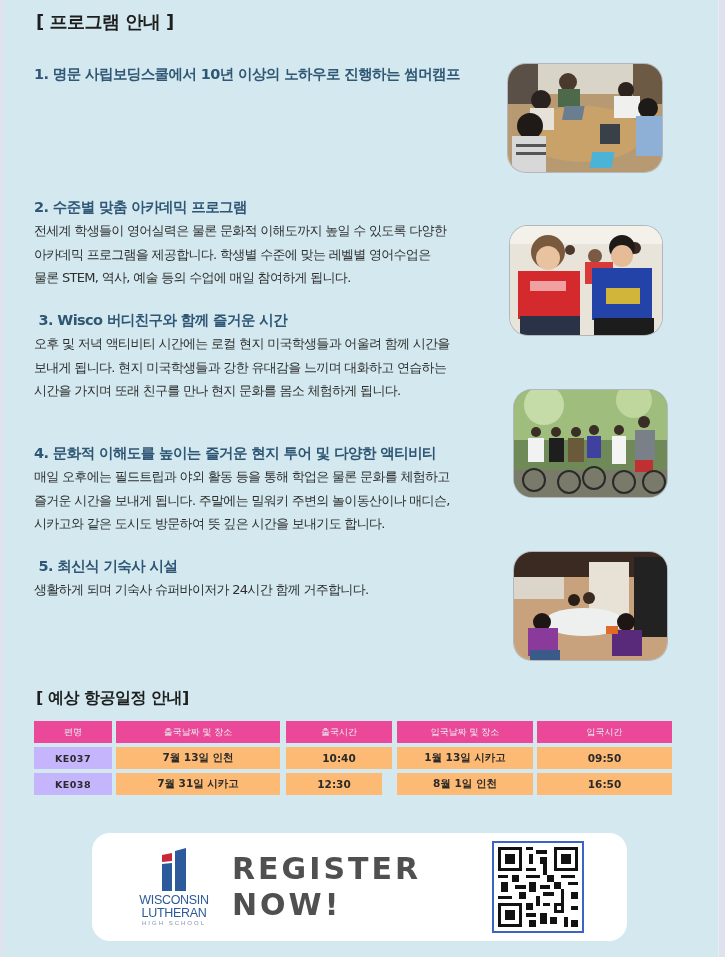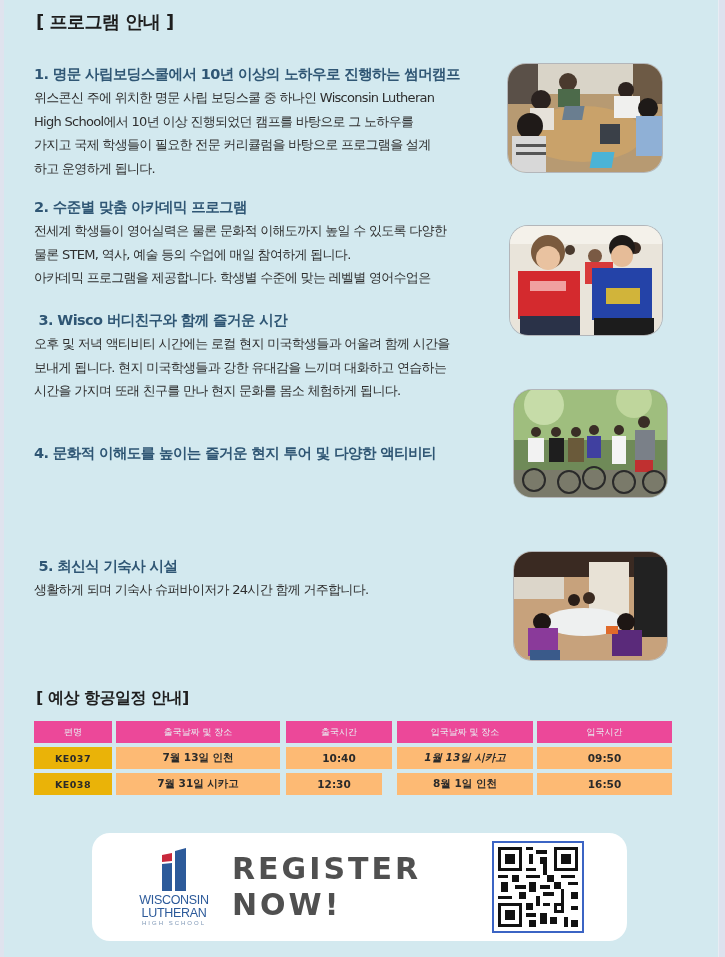--- a/index.html
+++ b/index.html
@@ -38,21 +38,21 @@
     .ftable { position:absolute; left:34px; top:721px; }
     .frow { position:absolute; left:0; height:22px; }
     .fcell {
       position:absolute; top:0; height:100%;
       display:flex; align-items:center; justify-content:center;
       font-size:10.5px; font-weight:bold; color:#2a2a2a;
       font-family:"DejaVu Sans","Liberation Sans",sans-serif;
     }
     .fhead .fcell { background:#ec4899; color:#e8eef2; font-weight:normal; font-size:9px; }
     .fbody .fcell { background:#fdba74; }
-    .fbody .fcell.code { background:#eab308; font-size:9.5px; letter-spacing:0.5px; }
+    .fbody .fcell.code { background:#c4b5fd; font-size:9.5px; letter-spacing:0.5px; }
 
     .banner {
       position:absolute; left:92px; top:833px; width:535px; height:108px;
       background:#ffffff; border-radius:18px;
     }
     .logo { position:absolute; left:42px; top:14px; width:80px; height:82px; }
     .logo-mark { position:absolute; left:26px; top:0; width:30px; height:44px; }
     .logo-text1, .logo-text2 {
       position:absolute; left:0; width:80px; text-align:center;
       font-family:"Liberation Sans",sans-serif; font-size:12.5px; color:#2c5a9a;
@@ -79,48 +79,47 @@
 </head>
 <body>
 
 <div class="edge-left"></div>
 <div class="edge-right"></div>
 
 <h1 class="page-title">[ 프로그램 안내 ]</h1>
 
 <div class="section" style="top:64px;">
   <h2 class="sec-title">1. 명문 사립보딩스쿨에서 10년 이상의 노하우로  진행하는 썸머캠프</h2>
-  <p class="sec-body">
-    <span>위스콘신 주에 위치한 명문 사립 보딩스쿨 중 하나인 Wisconsin Lutheran</span>
-    <span>High School에서 10년 이상 진행되었던 캠프를 바탕으로 그 노하우를</span>
-    <span>가지고 국제 학생들이 필요한  전문 커리큘럼을 바탕으로 프로그램을 설계</span>
-    <span>하고 운영하게 됩니다.</span>
-  </p>
 </div>
 
 <div class="section" style="top:197px;">
   <h2 class="sec-title">2. 수준별 맞춤 아카데믹 프로그램</h2>
   <p class="sec-body">
     <span>전세계 학생들이 영어실력은 물론 문화적 이해도까지 높일 수 있도록 다양한</span>
+    <span>아카데믹 프로그램을 제공합니다. 학생별 수준에 맞는 레벨별 영어수업은</span>
     <span>물론 STEM, 역사, 예술 등의 수업에 매일 참여하게 됩니다.</span>
-    <span>아카데믹 프로그램을 제공합니다. 학생별 수준에 맞는 레벨별 영어수업은</span>
   </p>
 </div>
 
 <div class="section" style="top:310px;">
   <h2 class="sec-title" style="white-space:pre;"> 3. Wisco 버디친구와 함께 즐거운 시간</h2>
   <p class="sec-body">
     <span>오후 및 저녁 액티비티 시간에는 로컬 현지 미국학생들과 어울려 함께 시간을</span>
     <span>보내게 됩니다. 현지 미국학생들과 강한 유대감을 느끼며 대화하고 연습하는</span>
     <span>시간을 가지며 또래 친구를 만나 현지 문화를 몸소 체험하게 됩니다.</span>
   </p>
 </div>
 
 <div class="section" style="top:443px;">
   <h2 class="sec-title">4. 문화적 이해도를 높이는 즐거운 현지 투어 및 다양한 액티비티</h2>
+  <p class="sec-body">
+    <span>매일 오후에는 필드트립과 야외 활동 등을 통해 학업은 물론 문화를 체험하고</span>
+    <span>즐거운 시간을 보내게 됩니다. 주말에는 밀워키 주변의 놀이동산이나 매디슨,</span>
+    <span>시카고와 같은 도시도 방문하여 뜻 깊은 시간을 보내기도 합니다.</span>
+  </p>
 </div>
 
 <div class="section" style="top:556px;">
   <h2 class="sec-title" style="white-space:pre;"> 5. 최신식 기숙사 시설</h2>
   <p class="sec-body">
     <span>생활하게 되며 기숙사 슈퍼바이저가 24시간 함께 거주합니다.</span>
   </p>
 </div>
 
 <div class="photo" style="left:508px; top:64px; width:154px; height:108px;">
@@ -224,21 +223,21 @@
     <div class="fcell" style="left:0; width:78px;">편명</div>
     <div class="fcell" style="left:82px; width:164px;">출국날짜 및 장소</div>
     <div class="fcell" style="left:252px; width:106px;">출국시간</div>
     <div class="fcell" style="left:363px; width:136px;">입국날짜 및 장소</div>
     <div class="fcell" style="left:503px; width:135px;">입국시간</div>
   </div>
   <div class="frow fbody" style="top:26px;">
     <div class="fcell code" style="left:0; width:78px;">KE037</div>
     <div class="fcell" style="left:82px; width:164px;">7월 13일 인천</div>
     <div class="fcell" style="left:252px; width:106px;">10:40</div>
-    <div class="fcell" style="left:363px; width:136px;font-style:italic;">1월 13일 시카고</div>
+    <div class="fcell" style="left:363px; width:136px;">1월 13일 시카고</div>
     <div class="fcell" style="left:503px; width:135px;">09:50</div>
   </div>
   <div class="frow fbody" style="top:52px;">
     <div class="fcell code" style="left:0; width:78px;">KE038</div>
     <div class="fcell" style="left:82px; width:164px;">7월 31일 시카고</div>
     <div class="fcell" style="left:252px; width:96px;">12:30</div>
     <div class="fcell" style="left:363px; width:136px;">8월 1일 인천</div>
     <div class="fcell" style="left:503px; width:135px;">16:50</div>
   </div>
 </div>

